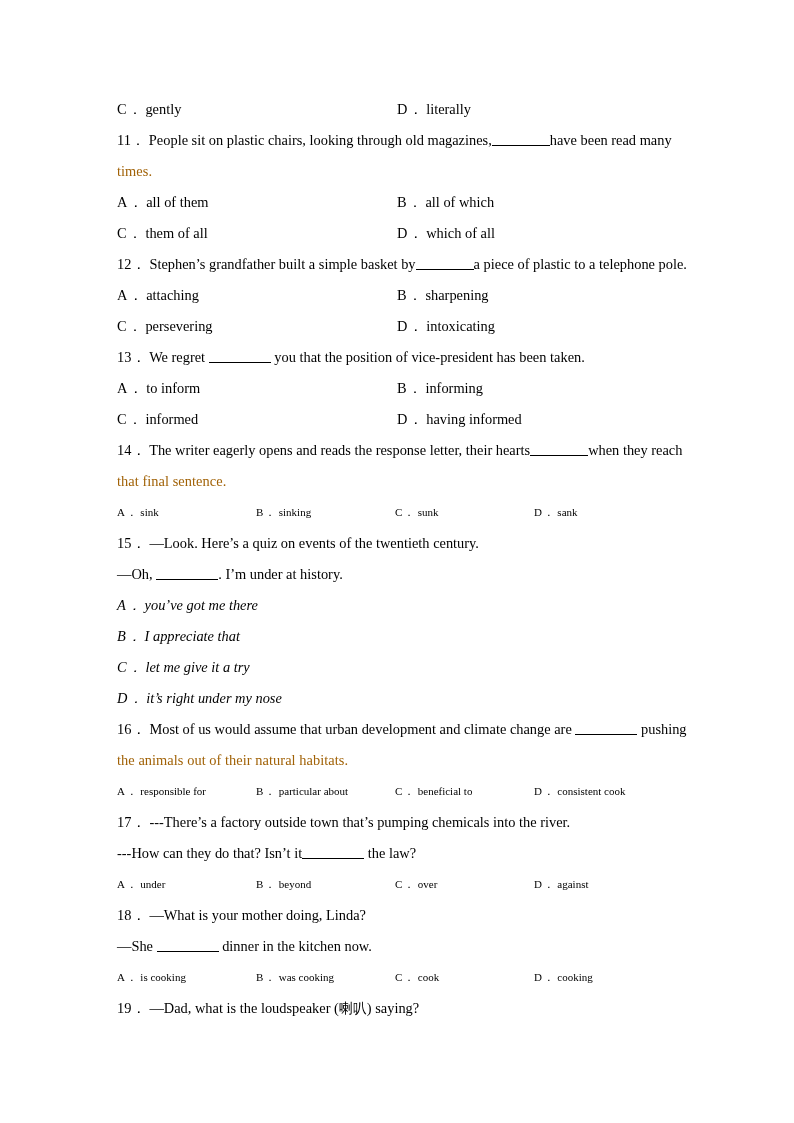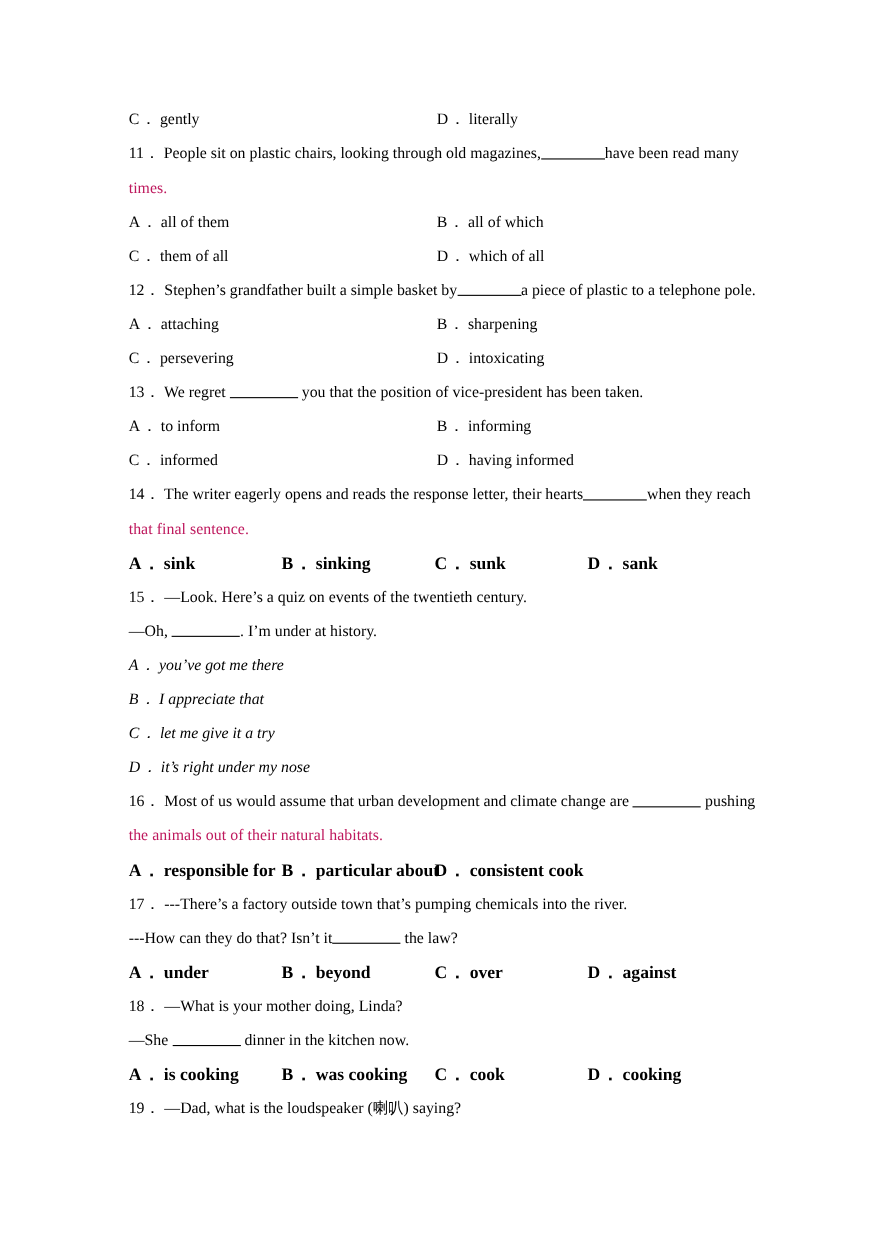--- a/index.html
+++ b/index.html
@@ -24,21 +24,21 @@
     position: absolute;
     left: 117px;
     top: 94px;
     width: 562px;
   }
   .line {
     font-size: 14.4px;
     line-height: 31px;
     height: 31px;
     white-space: nowrap;
-    color: #be185d;
+    color: #a16207;
     letter-spacing: 0.05px;
   }
   
   .qline {
     font-size: 14.4px;
     line-height: 31px;
     height: 31px;
     white-space: nowrap;
   }
   .qnum {
@@ -54,23 +54,22 @@
   }
   .opts2 > .opt {
     width: 280px;
     flex: 0 0 280px;
   }
   
   .opts4 {
     display: flex;
     height: 31px;
     line-height: 31px;
-    font-size: 16px;
-    white-space: nowrap;
-    font-weight: bold;
+    font-size: 11px;
+    white-space: nowrap;
   }
   .opts4 > .opt {
     flex: 0 0 139px;
     width: 139px;
   }
   .opts4.wide > .opt {
     flex: 0 0 139px;
     width: 139px;
   }
   
@@ -179,20 +178,21 @@
     <div class="opt1"><span class="lbl"><span>D</span><span class="dot">．</span></span><span>it’s right under my nose</span></div>
 
     <div class="qline">
       <span class="qnum">16．</span>
       <span>Most of us would assume that urban development and climate change are </span><span class="blank b-sp"></span><span> pushing</span>
     </div>
     <div class="line">the animals out of their natural habitats.</div>
     <div class="opts4 wide">
       <span class="opt"><span class="lbl"><span>A</span><span class="dot">．</span></span><span>responsible for</span></span>
       <span class="opt"><span class="lbl"><span>B</span><span class="dot">．</span></span><span>particular about</span></span>
+      <span class="opt"><span class="lbl"><span>C</span><span class="dot">．</span></span><span>beneficial to</span></span>
       <span class="opt"><span class="lbl"><span>D</span><span class="dot">．</span></span><span>consistent cook</span></span>
     </div>
 
     <div class="qline">
       <span class="qnum">17．</span>
       <span>---There’s a factory outside town that’s pumping chemicals into the river.</span>
     </div>
     <div class="qline">
       <span>---How can they do that? Isn’t it</span><span class="blank b-sp"></span><span> the law?</span>
     </div>

